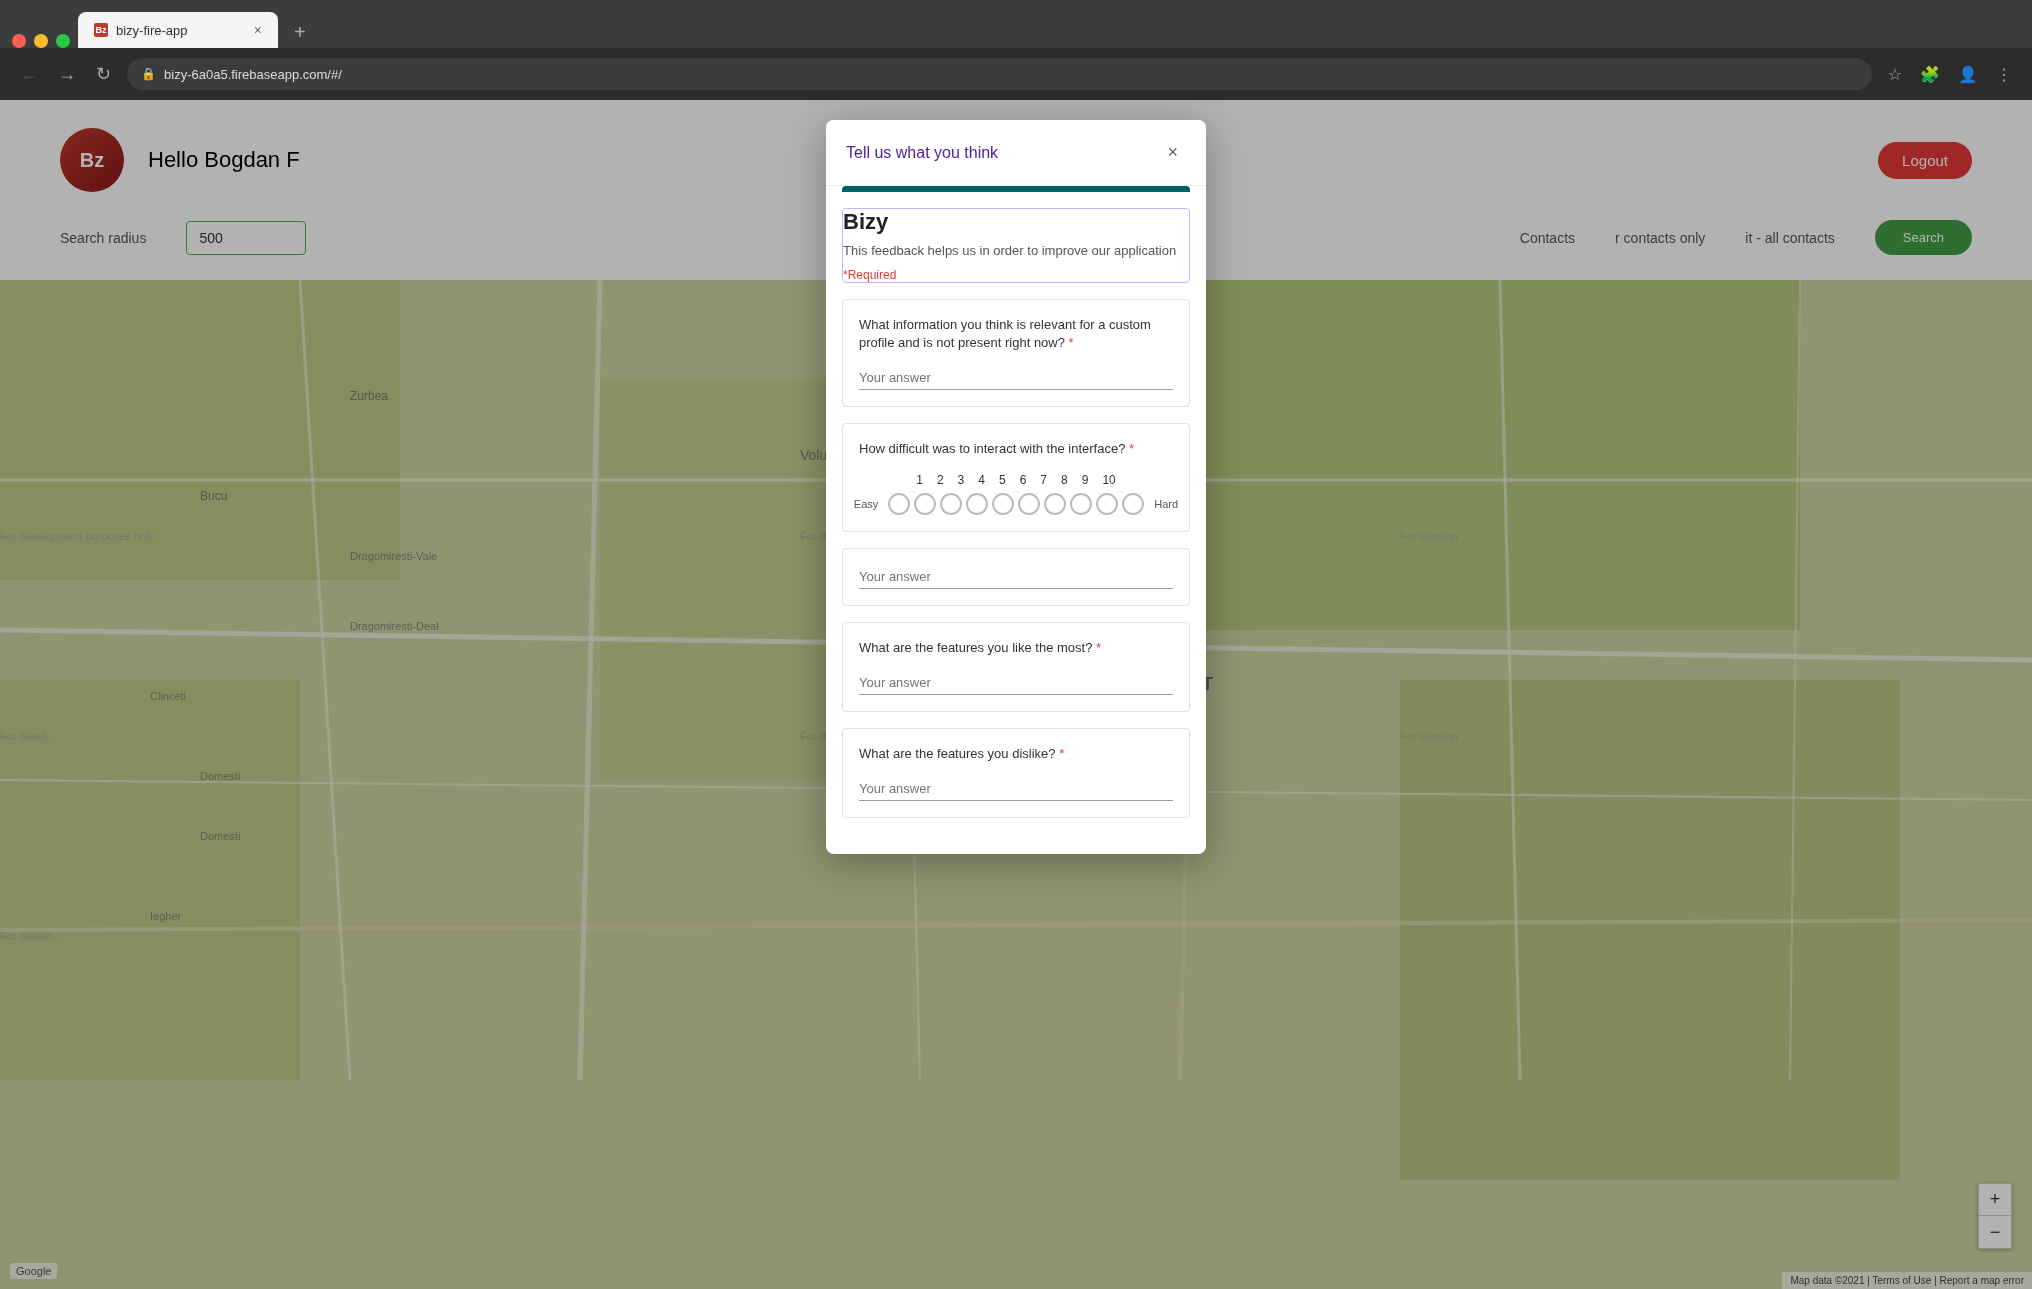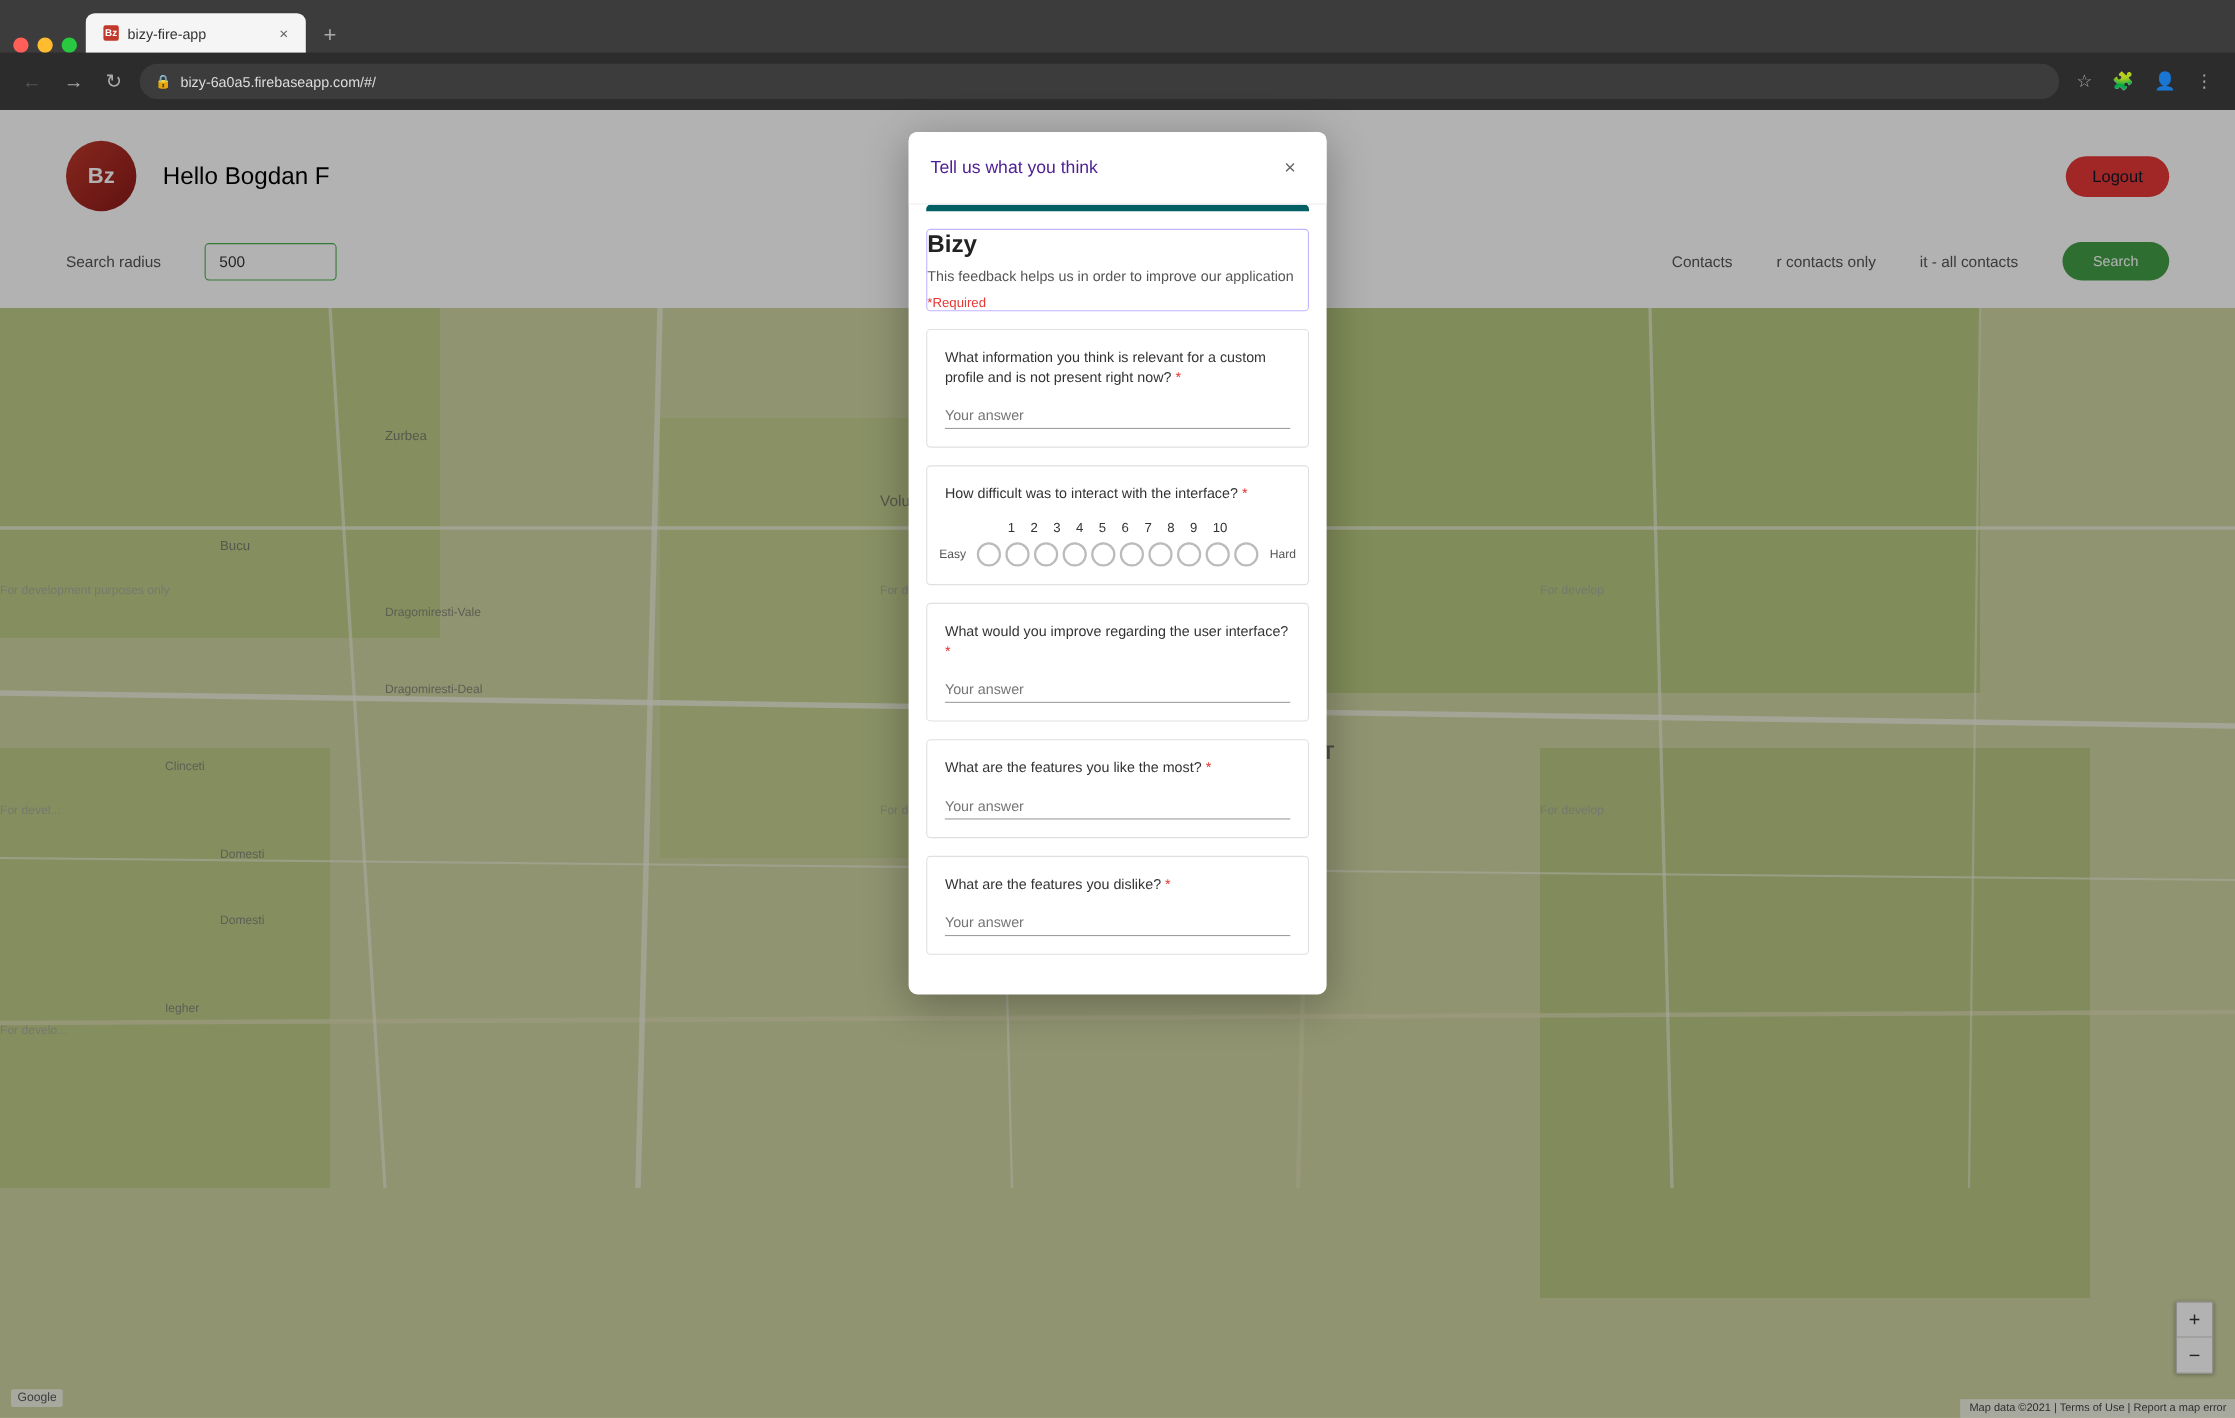--- a/index.html
+++ b/index.html
@@ -147,21 +147,21 @@
       color: white;
       border: none;
       border-radius: 20px;
       padding: 10px 24px;
       font-size: 15px;
       cursor: pointer;
     }
 
     .logout-btn {
       background: #e53935;
-      color: #0f172a;
+      color: #ffffff;
       border: none;
       border-radius: 20px;
       padding: 10px 24px;
       font-size: 15px;
       cursor: pointer;
     }
 
     .search-btn {
       background: #43a047;
       color: white;
@@ -630,24 +630,20 @@
               <div class="rating-circle"></div>
               <div class="rating-circle"></div>
               <div class="rating-circle"></div>
               <div class="rating-circle"></div>
               <span class="rating-label">Hard</span>
             </div>
           </div>
         </div>
 
         <div class="question-section">
-          <div class="question-label">
-            <span>What would you improve regarding the user interface?</span>
-            <span class="required-star"> *</span>
-          </div>
           <input class="answer-input" type="text" placeholder="Your answer" style="">
         </div>
 
         <div class="question-section">
           <div class="question-label">
             <span>What are the features you like the most?</span>
             <span class="required-star"> *</span>
           </div>
           <input class="answer-input" type="text" placeholder="Your answer" style="">
         </div>

